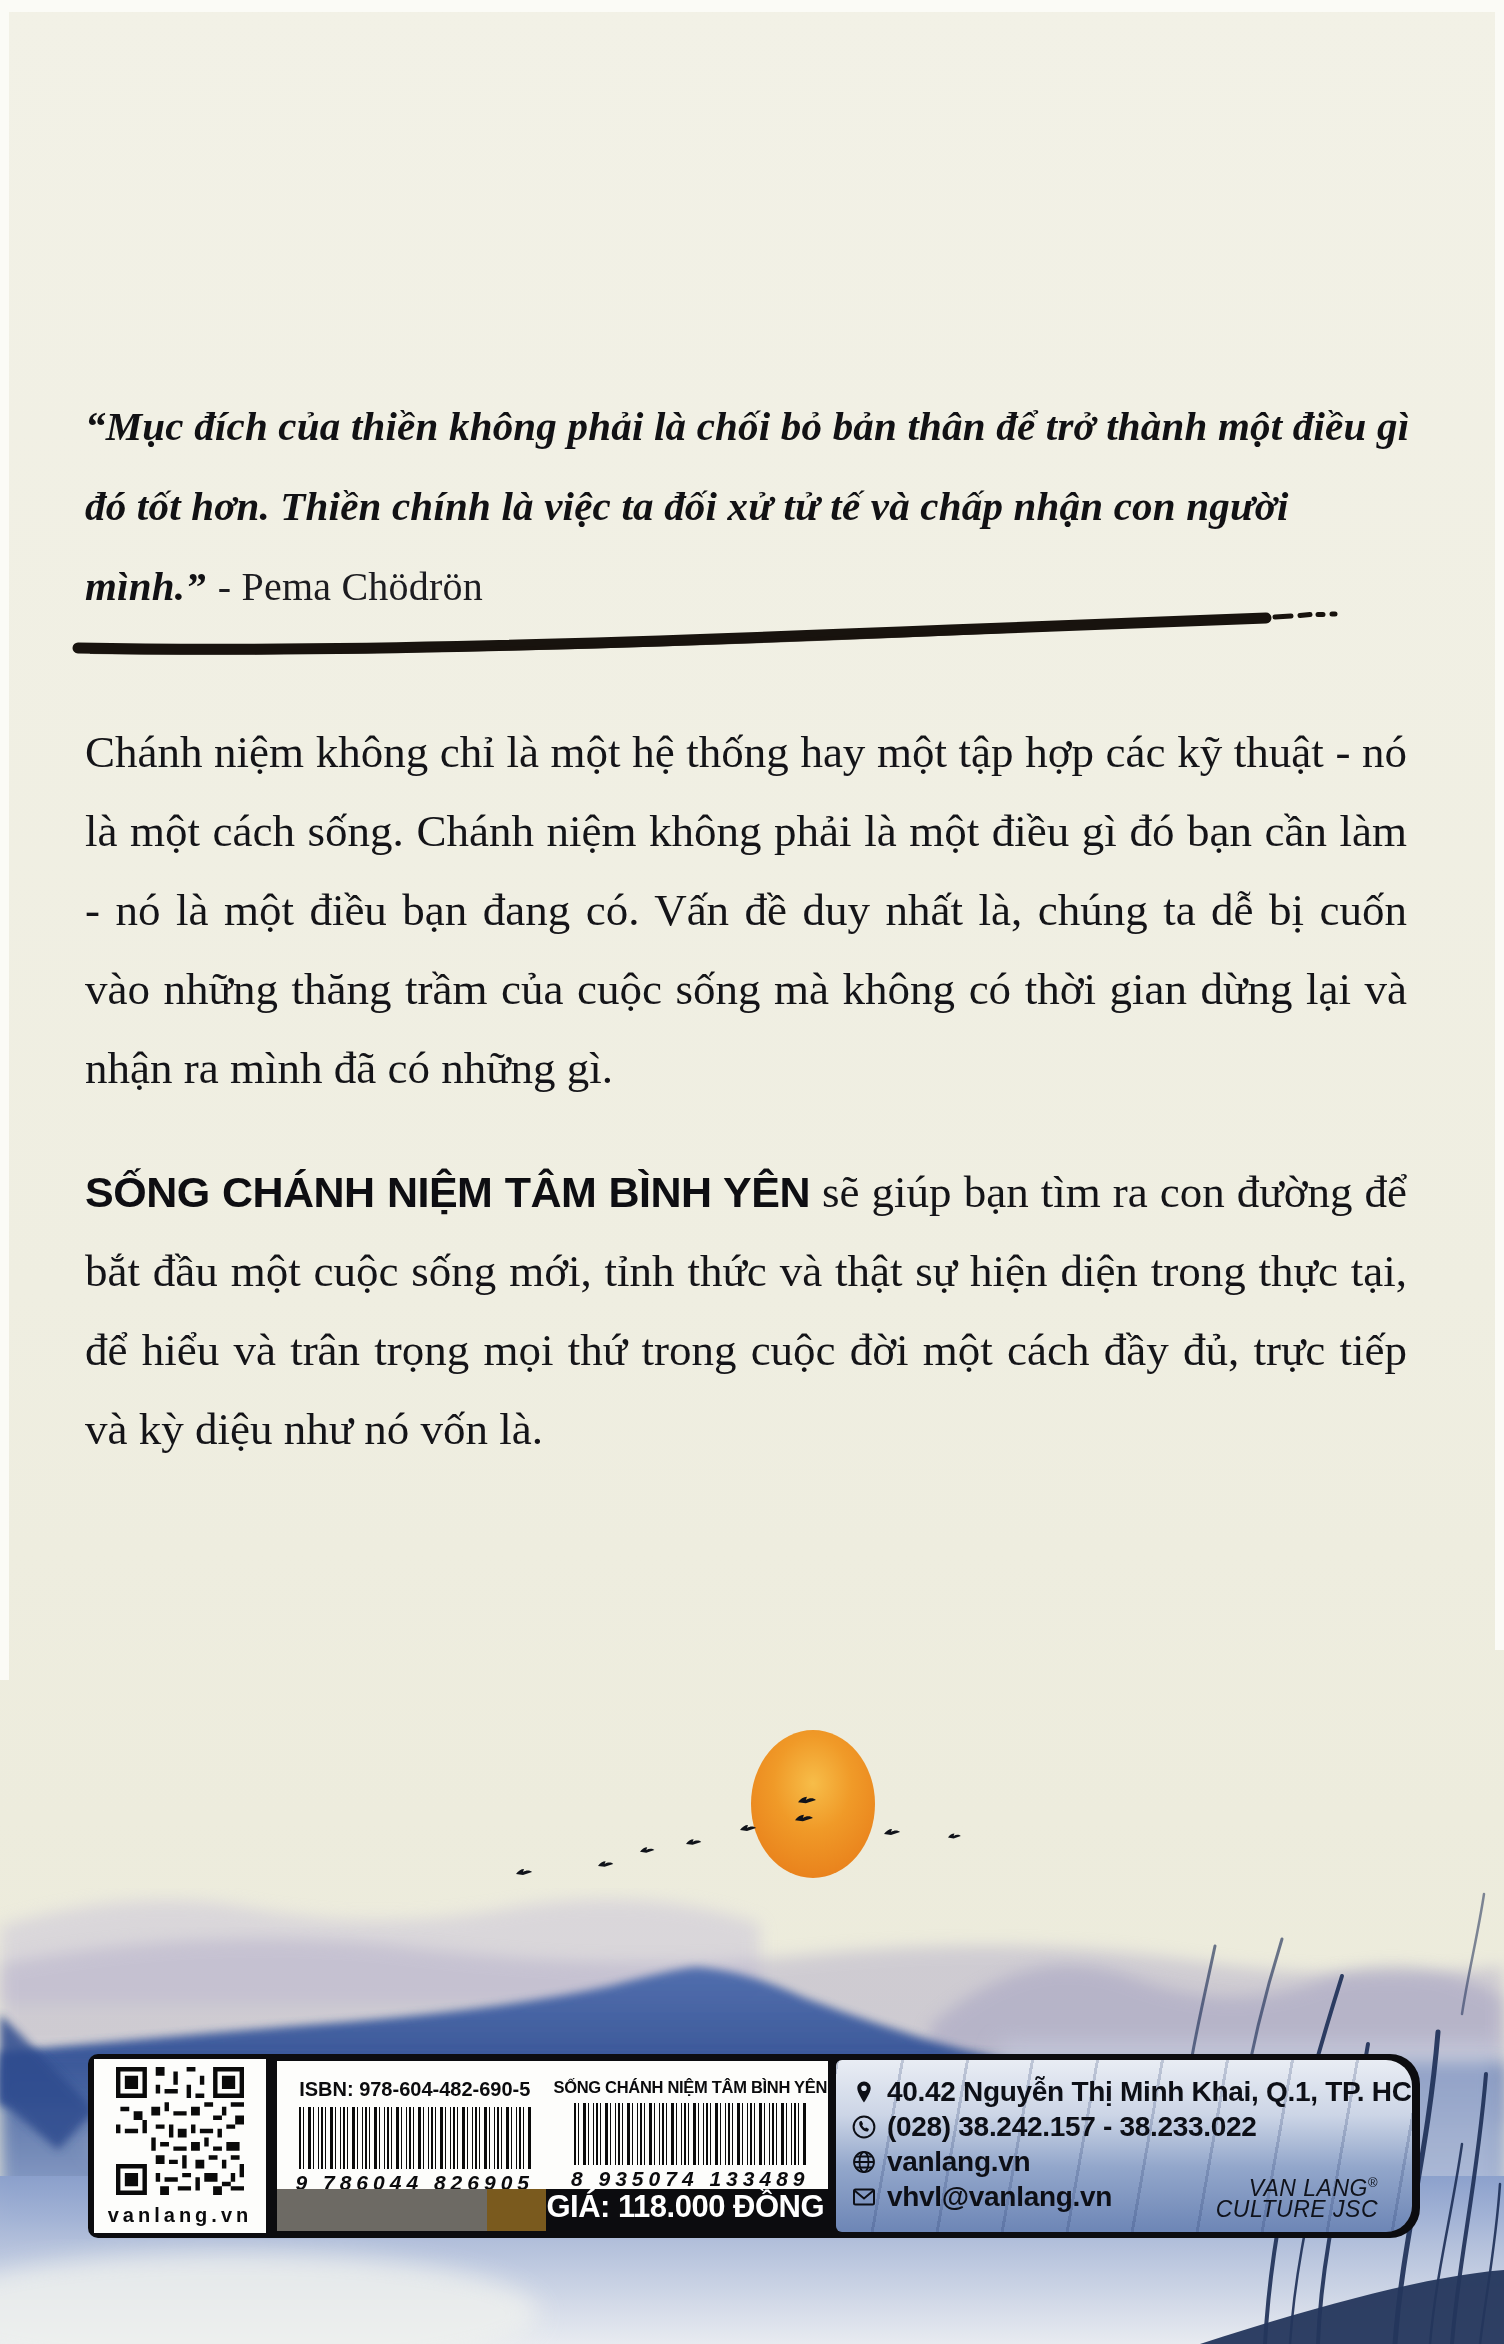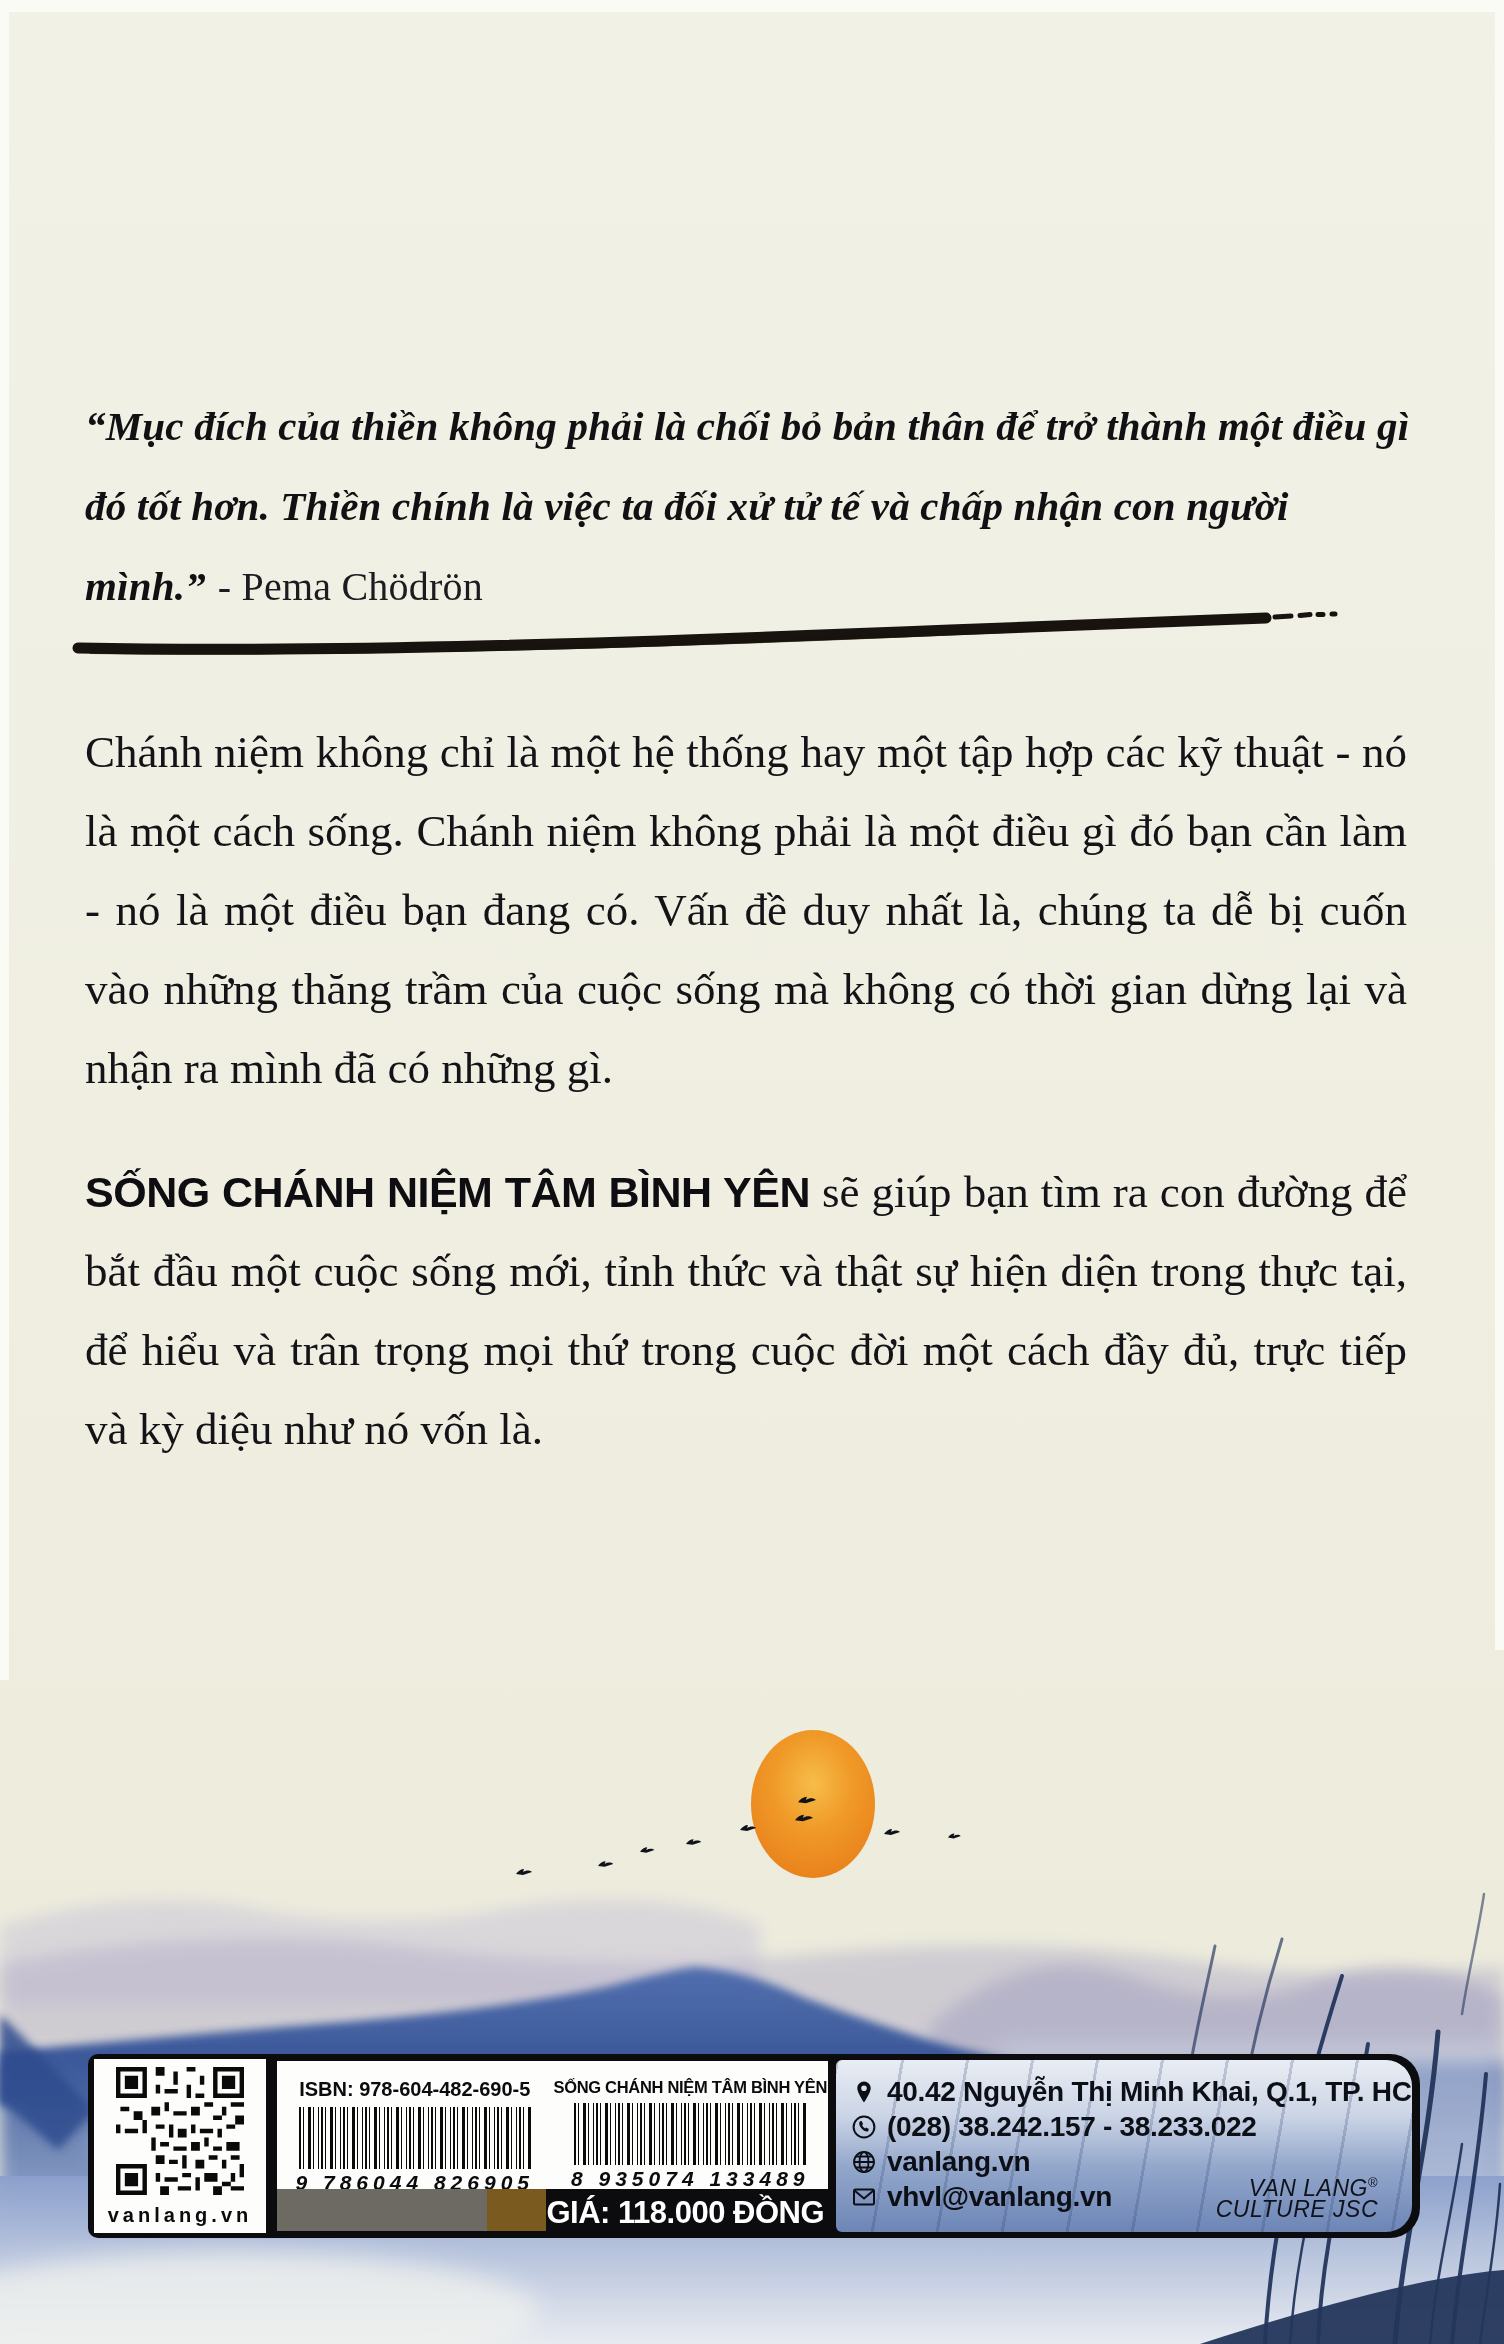--- a/index.html
+++ b/index.html
@@ -62,21 +62,21 @@
     margin:6px auto 0;width:232px;height:62px;
     background:repeating-linear-gradient(90deg,
       #0a0a0a 0 2px,#fdfdfb 2px 4px,#0a0a0a 4px 5px,#fdfdfb 5px 9px,
       #0a0a0a 9px 12px,#fdfdfb 12px 14px,#0a0a0a 14px 15px,#fdfdfb 15px 19px,
       #0a0a0a 19px 20px,#fdfdfb 20px 22px);
   }
   .bc-digits{margin-top:2px;font-size:21px;font-weight:700;letter-spacing:5px;color:#0b0b0d;white-space:nowrap;font-style:italic;}
   #price-band{position:absolute;left:0;top:128px;width:551px;height:42px;display:flex;align-items:center;}
   #gray-bar{width:212px;height:100%;background:#6d6a64;}
   #gold-bar{width:60px;height:100%;background:#7a5a1e;}
-  #price-black{flex:1;height:100%;display:flex;align-items:flex-end;justify-content:flex-end;}
+  #price-black{flex:1;height:100%;display:flex;align-items:flex-start;justify-content:flex-end;}
   #price-label{color:#ffffff;font-weight:700;font-size:31px;letter-spacing:-.5px;padding-right:4px;white-space:nowrap;}
 
   #contact{
     position:absolute;left:748px;top:6px;width:576px;height:172px;
     border-radius:6px 26px 26px 6px;overflow:hidden;box-sizing:border-box;
     padding:14px 0 0 16px;
     background:linear-gradient(180deg,#e9edf4 0%,#ccd5e6 32%,#93a7cb 62%,#6d86b6 100%);
   }
   #contact::before{
     content:"";position:absolute;inset:0;

